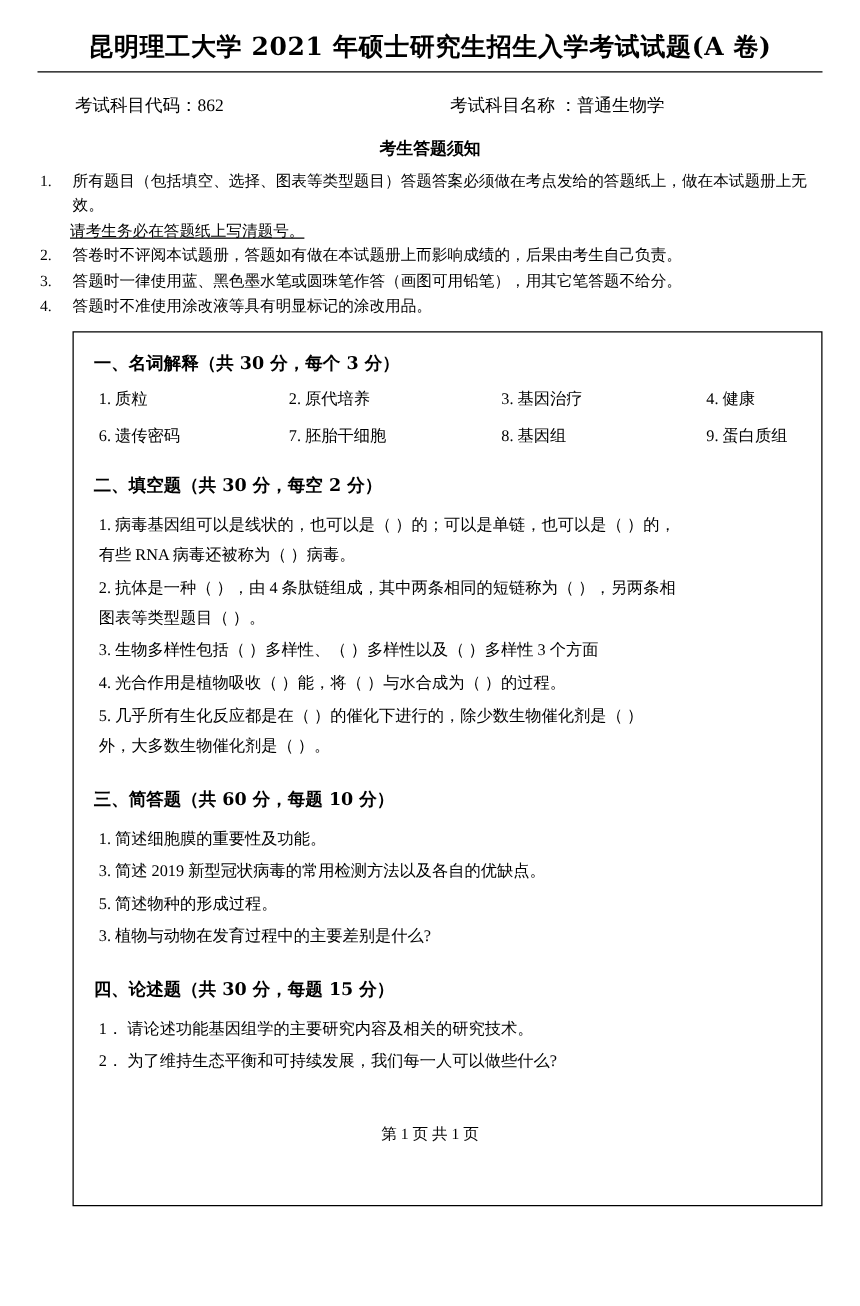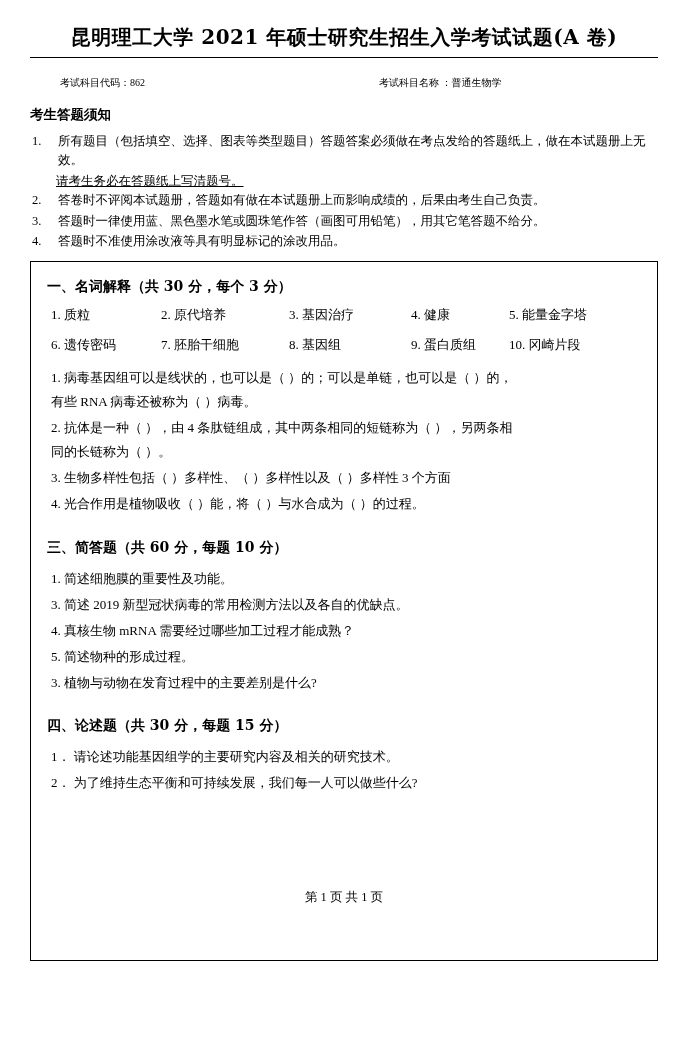--- a/index.html
+++ b/index.html
@@ -31,33 +31,33 @@
     margin-bottom: 6px;
     font-family: "DejaVu Serif", "Liberation Serif", serif;
   }
   .title-underline {
     border-bottom: 1.5px solid #000;
     width: 100%;
     margin: 0 auto 18px auto;
   }
   .subject-row {
     display: flex;
-    font-size: 10px;
+    font-size: 14px;
     margin: 0 0 16px 0;
     padding-left: 30px;
     justify-content: center;
   }
   .subject-code {
     width: 300px;
   }
   .subject-name {
     flex: 1;
-    margin-left: 19px;
   }
   .notice-title {
+    text-align: center;
     font-size: 13.5px;
     font-weight: bold;
     margin-bottom: 8px;
   }
   .notice-list {
     font-size: 12.5px;
     line-height: 1.55;
     margin: 0 0 10px 0;
     padding: 0;
   }
@@ -78,48 +78,50 @@
     padding-left: 26px;
     text-decoration: underline;
   }
   .box {
     border: 1.5px solid #000;
     padding: 12px 14px 14px 14px;
     margin-top: 6px;
     height: 700px;
     box-sizing: border-box;
     position: relative;
+    margin-left: 28px;
   }
   .sec-head {
     font-size: 14px;
     font-weight: bold;
     margin: 4px 0 10px 2px;
     font-family: "DejaVu Serif", "Liberation Serif", serif;
   }
   .sec-head.spaced {
     margin-top: 22px;
   }
   .terms-row {
     display: flex;
     font-size: 13px;
     margin-bottom: 12px;
     padding-left: 6px;
+    gap: 42px;
   }
   .terms-row .cell {
     flex: none;
   }
   .q {
     font-size: 13px;
     line-height: 1.85;
     margin: 0 0 2px 0;
     padding-left: 6px;
   }
   .footer {
     position: absolute;
-    bottom: 14px;
+    bottom: 4px;
     left: 0;
     width: 688px;
     text-align: center;
     font-size: 12.5px;
   }
 </style>
 </head>
 <body>
 
 <div class="page">
@@ -200,40 +202,44 @@
       <div class="cell" style="width:98px">
         <span>9.</span>
         <span>蛋白质组</span>
       </div>
       <div class="cell">
         <span>10.</span>
         <span>冈崎片段</span>
       </div>
     </div>
 
+    <div class="sec-head spaced">二、填空题（共 30 分，每空 2 分）</div>
 
     <div class="q">
       <div>1. 病毒基因组可以是线状的，也可以是（          ）的；可以是单链，也可以是（          ）的，</div>
       <div>有些 RNA 病毒还被称为（          ）病毒。</div>
     </div>
     <div class="q">
       <div>2. 抗体是一种（          ），由 4 条肽链组成，其中两条相同的短链称为（          ），另两条相</div>
-      <div>同的长链称为（          ）。</div>
+      <div>图表等类型题目（          ）。</div>
     </div>
     <div class="q">
       <div>3. 生物多样性包括（          ）多样性、（          ）多样性以及（          ）多样性 3 个方面</div>
     </div>
     <div class="q">
       <div>4. 光合作用是植物吸收（          ）能，将（          ）与水合成为（          ）的过程。</div>
+    </div>
+    <div class="q">
+      <div>5. 几乎所有生化反应都是在（          ）的催化下进行的，除少数生物催化剂是（          ）</div>
+      <div>外，大多数生物催化剂是（          ）。</div>
     </div>
 
     <div class="sec-head spaced">三、简答题（共 60 分，每题 10 分）</div>
     <div class="q">1. 简述细胞膜的重要性及功能。</div>
     <div class="q">3. 简述 2019 新型冠状病毒的常用检测方法以及各自的优缺点。</div>
-    <div class="q">4. 真核生物 mRNA 需要经过哪些加工过程才能成熟？</div>
     <div class="q">5. 简述物种的形成过程。</div>
     <div class="q">3. 植物与动物在发育过程中的主要差别是什么?</div>
 
     <div class="sec-head spaced">四、论述题（共 30 分，每题 15 分）</div>
     <div class="q">1． 请论述功能基因组学的主要研究内容及相关的研究技术。</div>
     <div class="q">2． 为了维持生态平衡和可持续发展，我们每一人可以做些什么?</div>
 
   </div>
 
   <div class="footer">第 1 页 共 1 页</div>

